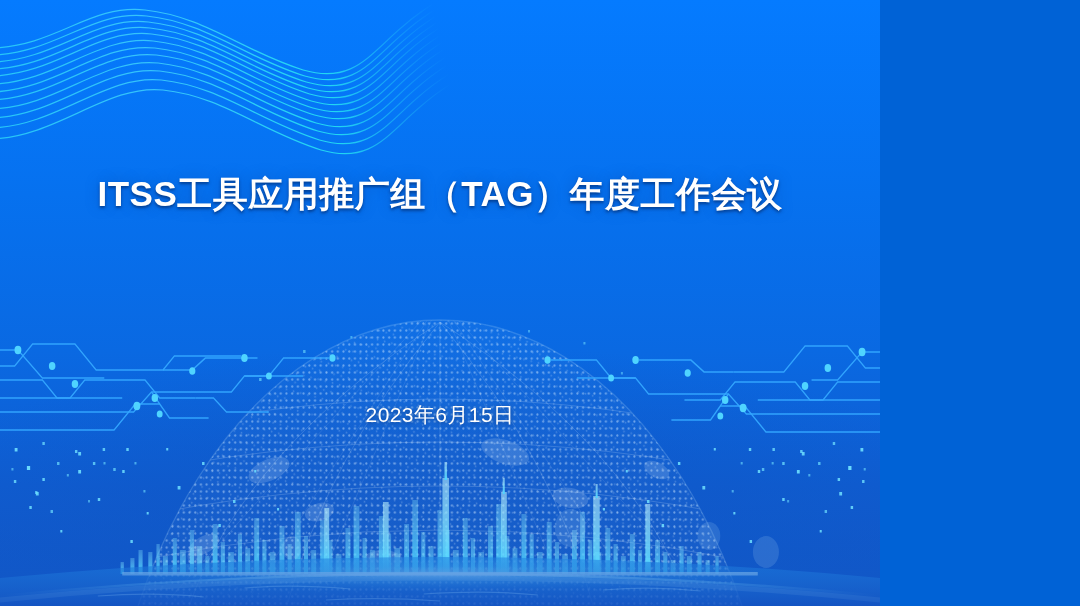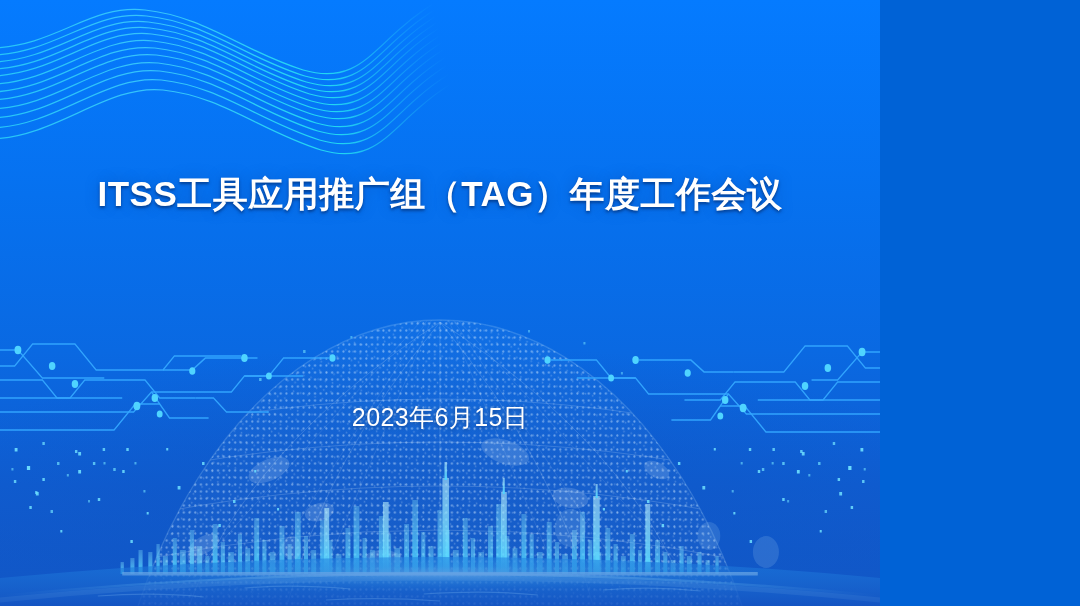--- a/index.html
+++ b/index.html
@@ -31,21 +31,21 @@
     line-height:62px;
     white-space:nowrap;
     text-shadow:
       0 2px 3px rgba(0,28,78,.55),
       0 0 14px rgba(10,70,170,.45);
   }
   #date-line{
     position:absolute; left:0; right:0; top:401px;
     text-align:center; z-index:40;
     color:#ffffff;
-    font-size:25px;
+    font-size:21px;
     font-weight:normal;
     letter-spacing:.4px;
     white-space:nowrap;
     text-shadow:0 1px 4px rgba(0,30,90,.6), 0 0 12px rgba(120,205,255,.35);
   }
 </style>
 </head>
 <body>
 
 <div id="slide">

